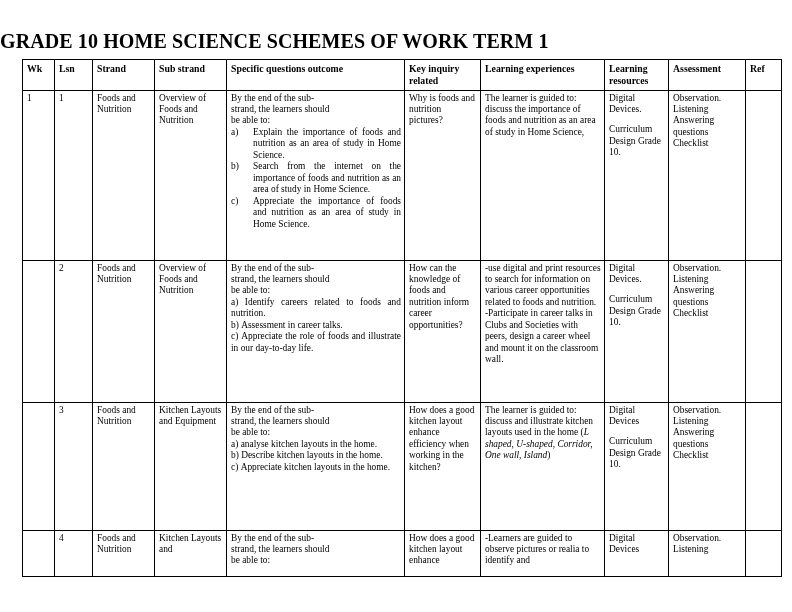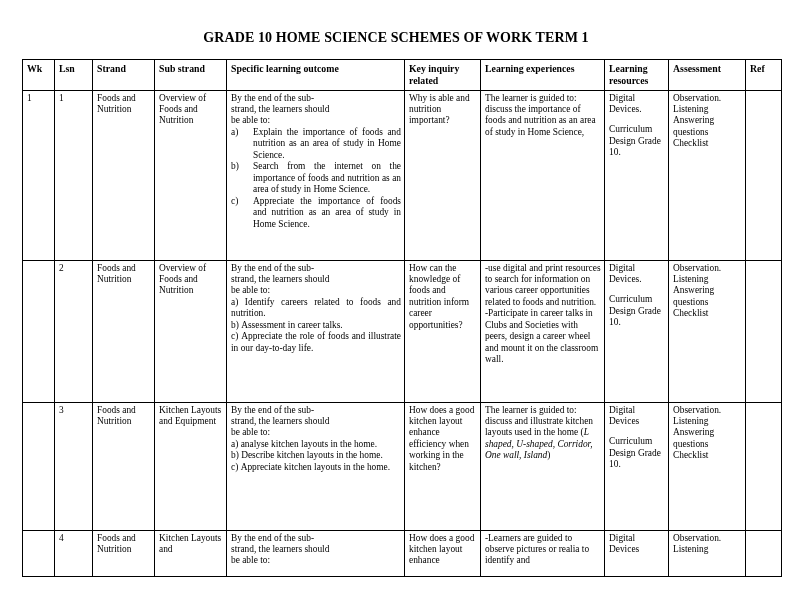--- a/index.html
+++ b/index.html
@@ -15,23 +15,23 @@
     overflow: hidden;
   }
   .page {
     position: relative;
     width: 792px;
     height: 612px;
     box-sizing: border-box;
     padding: 0;
   }
   .doc-title {
-    text-align: center;
+    text-align: left;
     font-weight: bold;
-    font-size: 14px;
+    font-size: 20px;
     letter-spacing: 0.1px;
     margin: 0;
     padding-top: 30px;
     padding-bottom: 10px;
     font-family: "Liberation Serif", "DejaVu Serif", serif;
   }
   .table-wrap {
     position: absolute;
     left: 22px;
     top: 59px;
@@ -125,21 +125,21 @@
           <col class="c-lr">
         <col class="c-as">
           <col class="c-ref">
       </colgroup>
       <thead>
         <tr>
           <th>Wk</th>
           <th>Lsn</th>
           <th>Strand</th>
           <th>Sub strand</th>
-          <th>Specific learning outcome</th>
+          <th>Specific questions outcome</th>
           <th>Key inquiry related</th>
           <th>Learning experiences</th>
           <th>Learning resources</th>
           <th>Assessment</th>
           <th>Ref</th>
         </tr>
       </thead>
       <tbody>
 
         <tr style="height:170px;">
@@ -150,21 +150,21 @@
           <td>
             <p class="cell-p">By the end of the sub-</p>
             <p class="cell-p">strand, the learners should</p>
             <p class="cell-p">be able to:</p>
             <ul class="abc">
               <li><span class="mk">a)</span><span>Explain the importance of foods and nutrition as an area of study in Home Science.</span></li>
               <li><span class="mk">b)</span><span>Search from the internet on the importance of foods and nutrition as an area of study in Home Science.</span></li>
               <li><span class="mk">c)</span><span>Appreciate the importance of foods and  nutrition as  an area of study in Home Science.</span></li>
             </ul>
           </td>
-          <td>Why is able and nutrition important?</td>
+          <td>Why is foods and nutrition pictures?</td>
           <td>The learner is guided to: discuss the importance of  foods and nutrition as an area  of study in Home Science,</td>
           <td>
             <p class="cell-p">Digital Devices.</p>
             <div class="blank-line"></div>
             <p class="cell-p">Curriculum Design Grade 10.</p>
           </td>
           <td>Observation. Listening Answering questions Checklist</td>
           <td></td>
         </tr>
 

